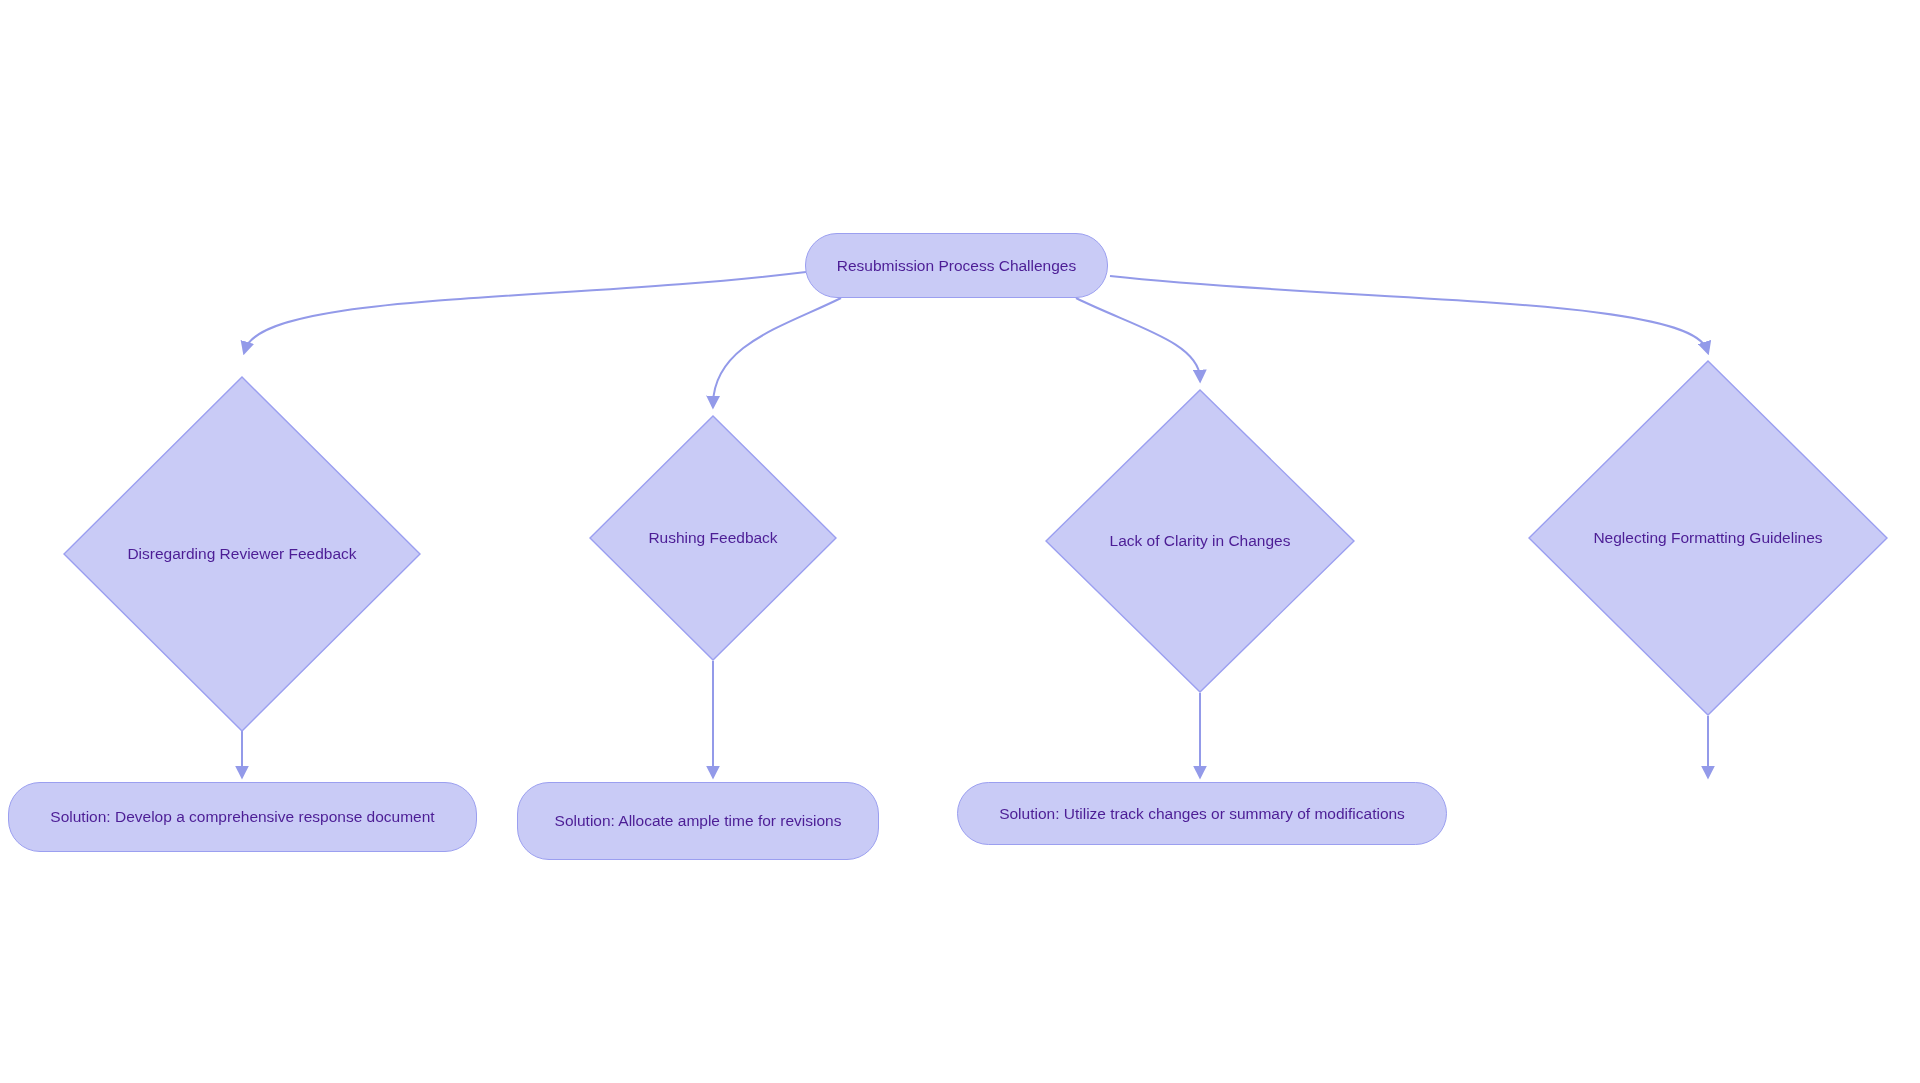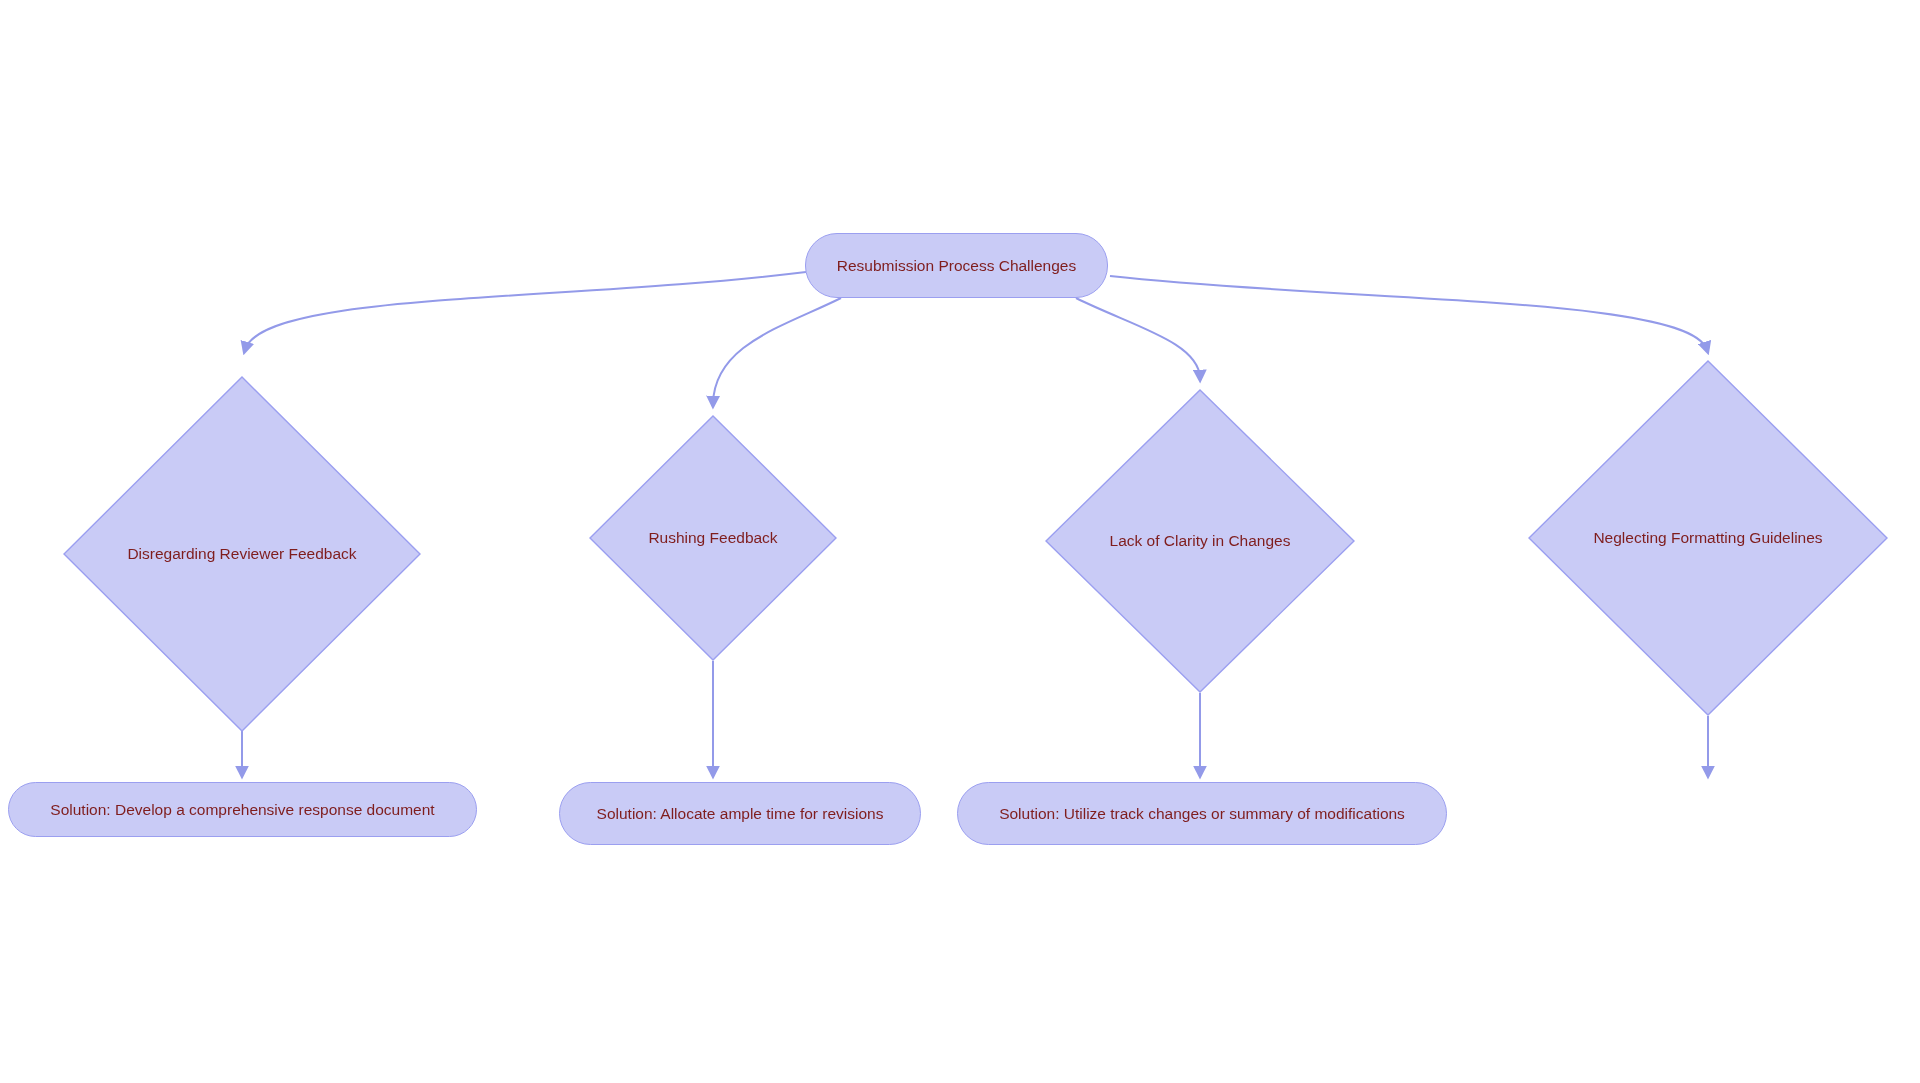--- a/index.html
+++ b/index.html
@@ -26,21 +26,21 @@
     stroke: #939ae9;
     stroke-width: 2;
   }
   .node {
     position: absolute;
     display: flex;
     align-items: center;
     justify-content: center;
     box-sizing: border-box;
     text-align: center;
-    color: #7f1d1d;
+    color: #4c1d95;
     font-size: 15.5px;
     line-height: 1.25;
   }
   .pill {
     background: #c9cbf6;
     border: 1.4px solid #9b9ff0;
     border-radius: 32px;
   }
   .diamond {
     background: transparent;
@@ -108,25 +108,25 @@
     <span class="label">Lack of Clarity in Changes</span>
   </div>
 
   <div class="node diamond" style="left:1528px; top:360px; width:360px; height:356px;">
     <svg width="360" height="356" viewBox="0 0 360 356">
       <polygon points="180,1 359,178 180,355 1,178"></polygon>
     </svg>
     <span class="label">Neglecting Formatting Guidelines</span>
   </div>
 
-  <div class="node pill" style="left:8px; top:782px; width:469px; height:55px;">
+  <div class="node pill" style="left:8px; top:782px; width:469px; height:70px;">
     <span>Solution: Develop a comprehensive response document</span>
   </div>
 
-  <div class="node pill" style="left:559px; top:782px; width:362px; height:63px;">
+  <div class="node pill" style="left:517px; top:782px; width:362px; height:78px;">
     <span>Solution: Allocate ample time for revisions</span>
   </div>
 
   <div class="node pill" style="left:957px; top:782px; width:490px; height:63px;">
     <span>Solution: Utilize track changes or summary of modifications</span>
   </div>
 
 
 </div>
 

